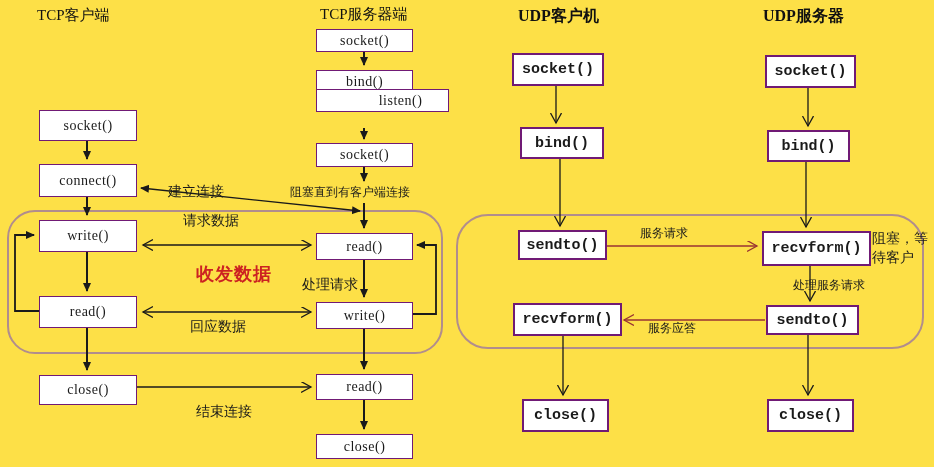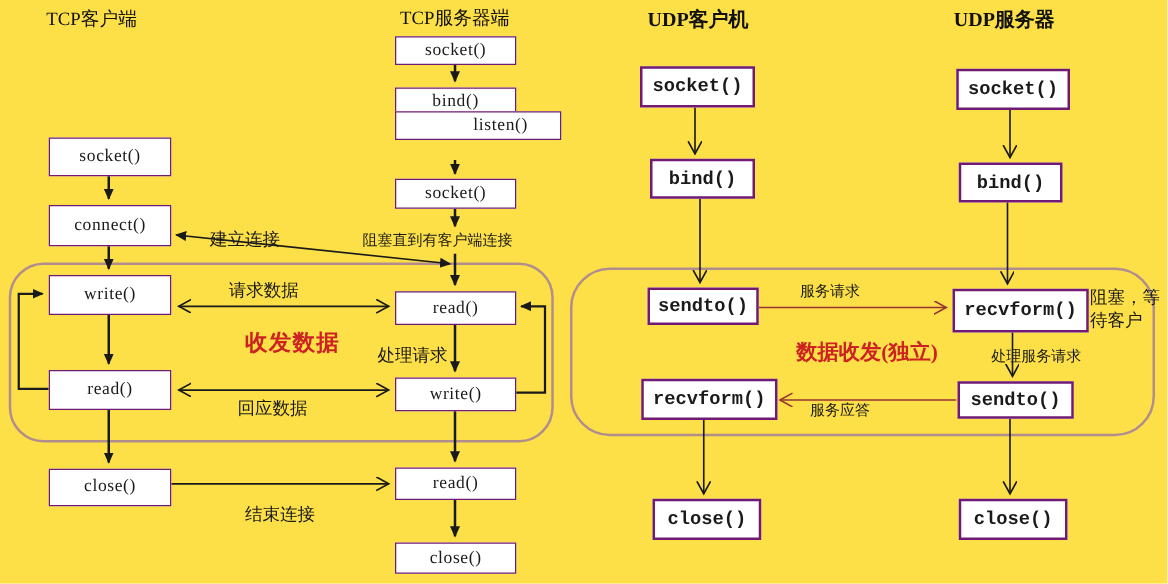--- a/index.html
+++ b/index.html
@@ -118,37 +118,36 @@
   <div class="box tcp" style="left:316px;top:70px;width:95px;height:21px;">bind()</div>
   <div class="box tcp" style="left:316px;top:89px;width:95px;height:21px;padding-left:36px;">listen()</div>
   <div class="box tcp" style="left:316px;top:143px;width:95px;height:22px;">socket()</div>
   <div class="box tcp" style="left:316px;top:233px;width:95px;height:25px;">read()</div>
   <div class="box tcp" style="left:316px;top:302px;width:95px;height:25px;">write()</div>
   <div class="box tcp" style="left:316px;top:374px;width:95px;height:24px;">read()</div>
   <div class="box tcp" style="left:316px;top:434px;width:95px;height:23px;">close()</div>
 
   <div class="label" style="left:168px;top:167px;margin-top:16px;">建立连接</div>
   <div class="label small" style="left:290px;top:184px;">阻塞直到有客户端连接</div>
-  <div class="label" style="left:183px;top:224px;">请求数据</div>
+  <div class="label" style="left:183px;top:212px;">请求数据</div>
   <div class="label red" style="left:179px;top:262px;padding-left:17px;">收发数据</div>
   <div class="label" style="left:302px;top:276px;">处理请求</div>
   <div class="label" style="left:190px;top:318px;">回应数据</div>
   <div class="label" style="left:196px;top:403px;">结束连接</div>
 
   <div class="box udp" style="left:512px;top:53px;width:88px;height:29px;">socket()</div>
   <div class="box udp" style="left:520px;top:127px;width:80px;height:28px;">bind()</div>
   <div class="box udp" style="left:518px;top:230px;width:85px;height:26px;">sendto()</div>
   <div class="box udp" style="left:513px;top:303px;width:105px;height:29px;">recvform()</div>
   <div class="box udp" style="left:522px;top:399px;width:83px;height:29px;">close()</div>
 
   <div class="box udp" style="left:765px;top:55px;width:87px;height:29px;">socket()</div>
   <div class="box udp" style="left:767px;top:130px;width:79px;height:28px;">bind()</div>
   <div class="box udp" style="left:762px;top:231px;width:105px;height:31px;">recvform()</div>
   <div class="box udp" style="left:766px;top:305px;width:89px;height:26px;">sendto()</div>
   <div class="box udp" style="left:767px;top:399px;width:83px;height:29px;">close()</div>
 
   <div class="label small" style="left:640px;top:225px;">服务请求</div>
   <div class="label wrap" style="left:872px;top:230px;">阻塞，等待客户</div>
-  <div class="label red2" style="left:637px;top:270px;">数据收发(独立)</div>
   <div class="label small" style="left:793px;top:277px;">处理服务请求</div>
   <div class="label small" style="left:648px;top:320px;">服务应答</div>
 
 </div>
 
 </body></html>

